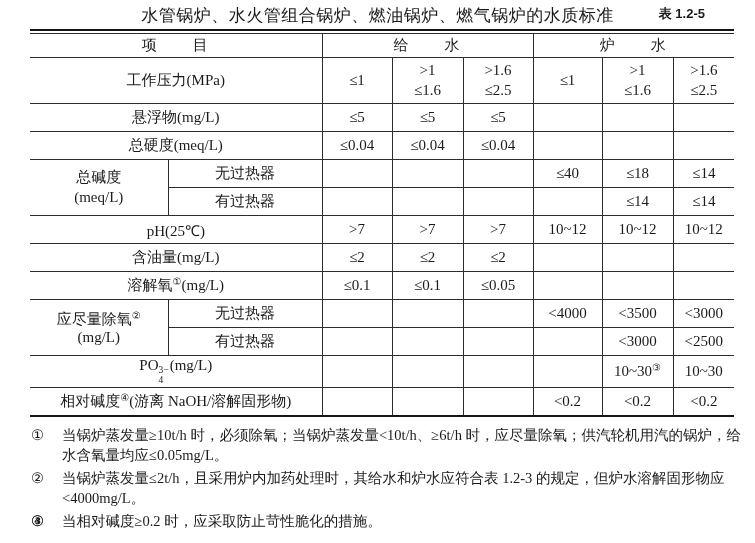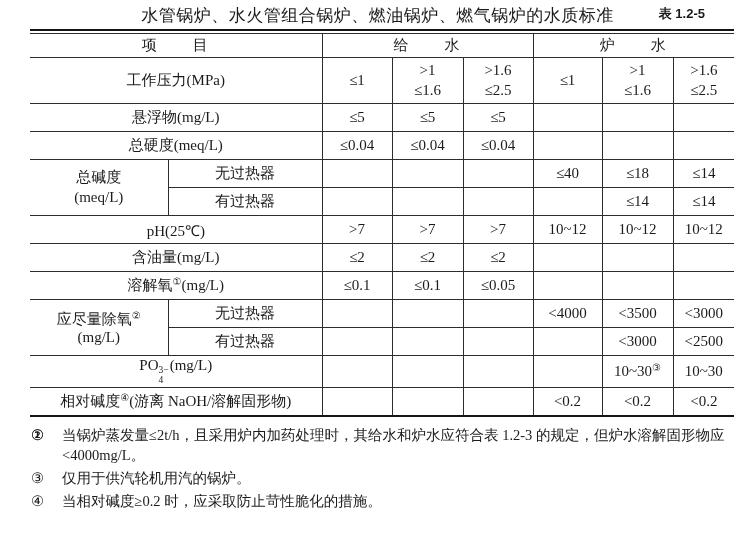--- a/index.html
+++ b/index.html
@@ -210,26 +210,26 @@
     <td>&lt;0.2</td>
     <td>&lt;0.2</td>
   </tr>
 </tbody>
     </table>
 </div>
 
 <div class="footnotes">
   <div class="fn">
     <span class="fn-marker">①</span>
+    <span>当锅炉蒸发量≥10t/h 时，必须除氧；当锅炉蒸发量&lt;10t/h、≥6t/h 时，应尽量除氧；供汽轮机用汽的锅炉，给水含氧量均应≤0.05mg/L。</span>
   </div>
   <div class="fn">
     <span class="fn-marker">②</span>
     <span>当锅炉蒸发量≤2t/h，且采用炉内加药处理时，其给水和炉水应符合表 1.2-3 的规定，但炉水溶解固形物应&lt;4000mg/L。</span>
   </div>
   <div class="fn">
     <span class="fn-marker">③</span>
-    <span>仅用于供汽轮机用汽的锅炉。</span>
   </div>
   <div class="fn">
     <span class="fn-marker">④</span>
     <span>当相对碱度≥0.2 时，应采取防止苛性脆化的措施。</span>
   </div>
 </div>
 
 </body></html>

